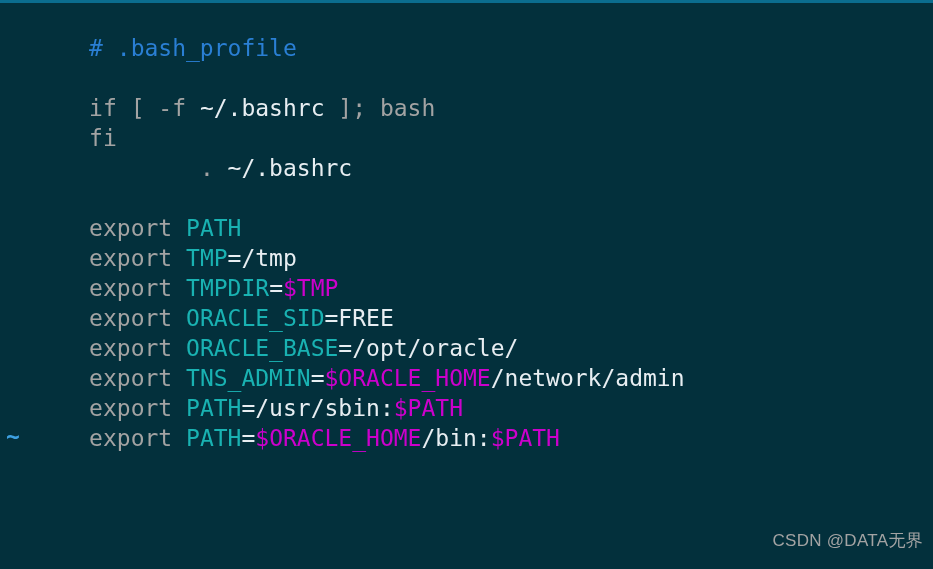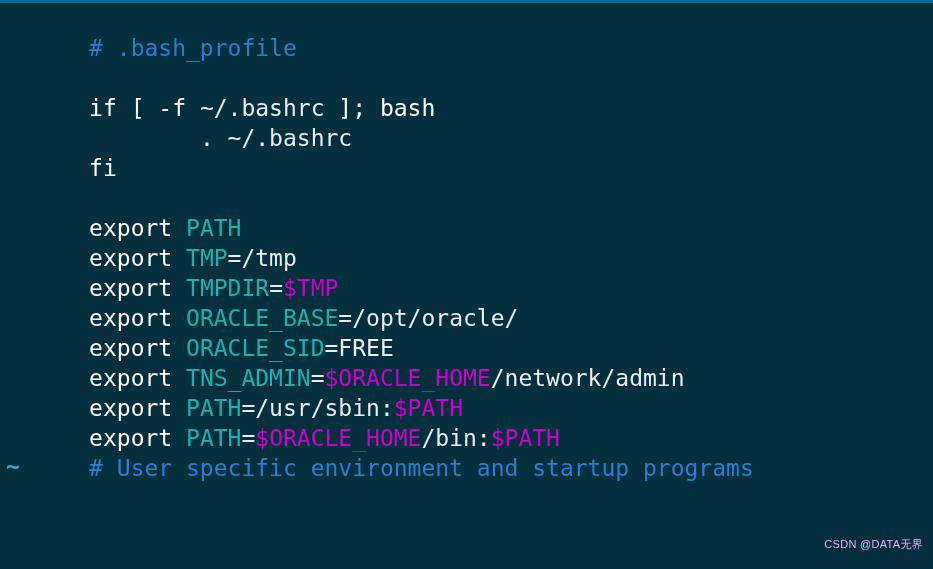--- a/index.html
+++ b/index.html
@@ -43,35 +43,35 @@
     height: 30px;
     line-height: 26px;
     font-size: 23px;
     white-space: pre;
     padding-left: 6px;
     color: #3d9fe0;
     font-weight: bold;
   }
   
   .c-comment  { color: #2a7fd4; }
-  .c-keyword  { color: #ffffff; }
+  .c-keyword  { color: #a3a3a3; }
   .c-ident    { color: #19b2b2; text-align: center; }
   .c-var      { color: #cc00cc; text-align: right; }
   .c-text     { color: #e8eef2; }
   .cursor {
     background: #00ee00;
     color: #03303c;
   }
   #watermark {
     position: absolute;
     right: 10px;
     bottom: 17px;
     font-family: "Liberation Sans", "DejaVu Sans", sans-serif;
-    font-size: 11px;
-    color: #f0abfc;
+    font-size: 17px;
+    color: #a3a3a3;
     letter-spacing: 0.3px;
     white-space: nowrap;
   }
 </style>
 </head>
 <body>
 
 <div id="screen">
 
   <div id="top-edge"></div>
@@ -83,66 +83,63 @@
     </div>
 
     <div class="line"></div>
 
 
     <div class="line">
       <span class="c-keyword">if [ -f </span><span class="c-text">~/.bashrc</span><span class="c-keyword"> ]; bash</span>
     </div>
 
     <div class="line">
-      <span class="c-text">        </span><span class="c-keyword">.</span><span class="c-text"> ~/.bashrc</span>
+      <span class="c-keyword">fi</span>
     </div>
 
     <div class="line">
-      <span class="c-keyword">fi</span>
+      <span class="c-text">        </span><span class="c-keyword">.</span><span class="c-text"> ~/.bashrc</span>
     </div>
 
     <div class="line"></div>
 
     <div class="line">
       <span class="c-keyword">export </span><span class="c-ident">PATH</span>
     </div>
 
     <div class="line">
       <span class="c-keyword">export </span><span class="c-ident">TMP</span><span class="c-text">=/tmp</span>
     </div>
 
     <div class="line">
       <span class="c-keyword">export </span><span class="c-ident">TMPDIR</span><span class="c-text">=</span><span class="c-var">$TMP</span>
     </div>
 
     <div class="line">
-      <span class="c-keyword">export </span><span class="c-ident">ORACLE_BASE</span><span class="c-text">=/opt/oracle/</span>
+      <span class="c-keyword">export </span><span class="c-ident">ORACLE_SID</span><span class="c-text">=FREE</span>
     </div>
 
     <div class="line">
-      <span class="c-keyword">export </span><span class="c-ident">ORACLE_SID</span><span class="c-text">=FREE</span>
+      <span class="c-keyword">export </span><span class="c-ident">ORACLE_BASE</span><span class="c-text">=/opt/oracle/</span>
     </div>
 
 
     <div class="line">
       <span class="c-keyword">export </span><span class="c-ident">TNS_ADMIN</span><span class="c-text">=</span><span class="c-var">$ORACLE_HOME</span><span class="c-text">/network/admin</span>
     </div>
 
     <div class="line">
       <span class="c-keyword">export </span><span class="c-ident">PATH</span><span class="c-text">=/usr/sbin:</span><span class="c-var">$PATH</span>
     </div>
 
     <div class="line">
       <span class="c-keyword">export </span><span class="c-ident">PATH</span><span class="c-text">=</span><span class="c-var">$ORACLE_HOME</span><span class="c-text">/bin:</span><span class="c-var">$PATH</span>
     </div>
 
 
-    <div class="line">
-      <span class="c-comment"># User specific environment and startup programs</span>
-    </div>
 
     <div class="tilde-line">~</div>
 
   </div>
 
   <div id="watermark">CSDN @DATA无界</div>
 
 </div>
 
 </body></html>

